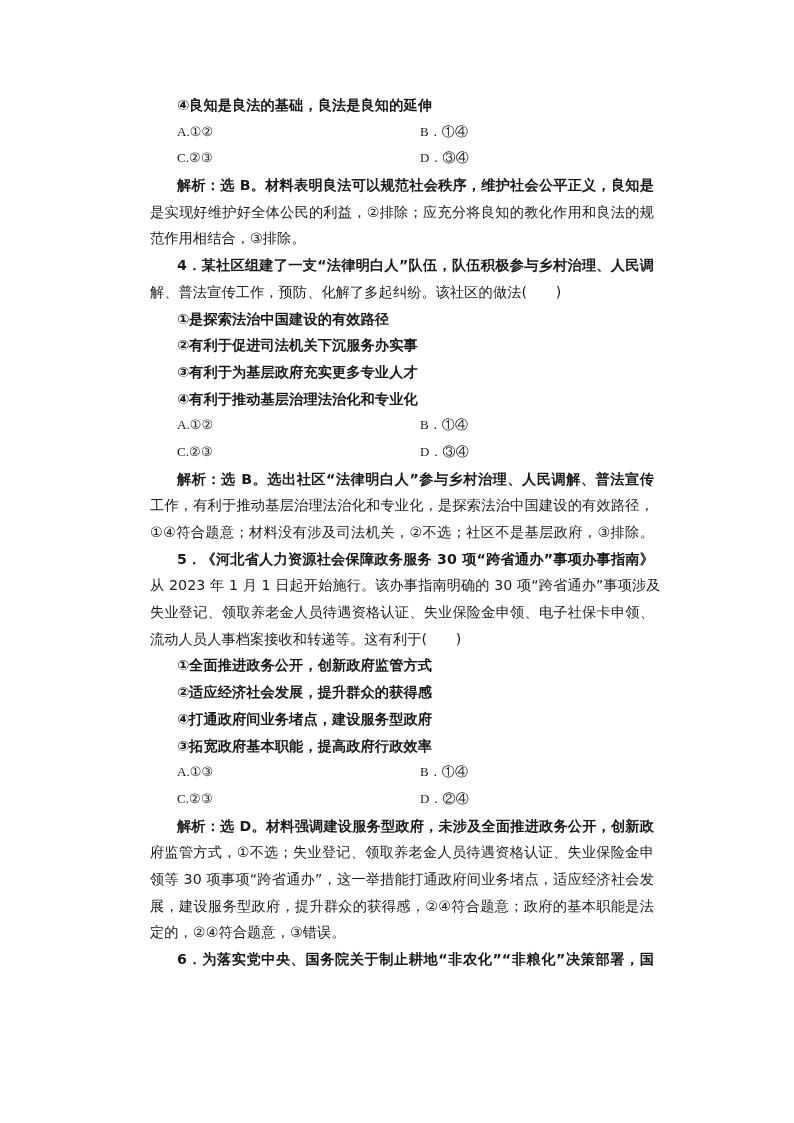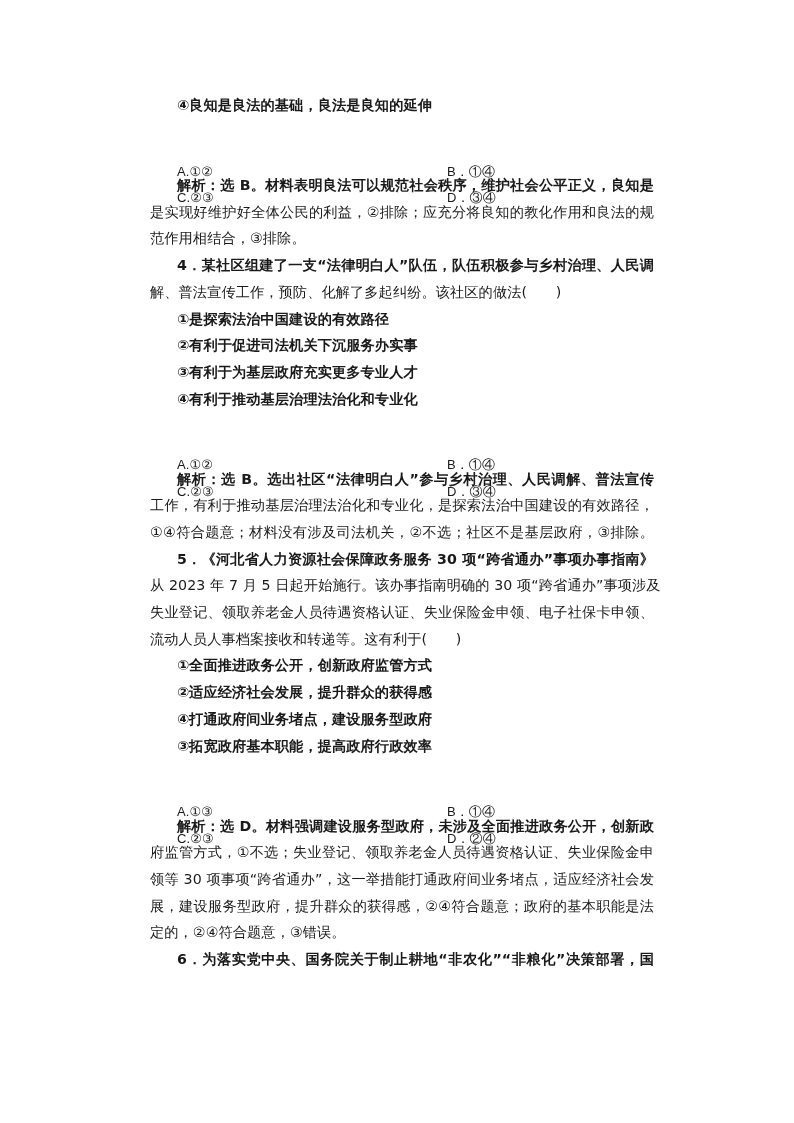--- a/index.html
+++ b/index.html
@@ -5,22 +5,22 @@
   html, body { margin: 0; padding: 0; background: #ffffff; }
   body { width: 794px; height: 1123px; position: relative; overflow: hidden;
          font-family: "DejaVu Sans", "Liberation Sans", sans-serif; color: #1a1a1a; }
   .page { position: absolute; left: 150px; top: 92px; width: 504px; }
   .line { font-size: 14.2px; line-height: 26.7px; height: 26.7px; white-space: nowrap; overflow: visible; letter-spacing: 0.1px; }
   .para-line { text-align: justify; text-align-last: justify; }
   .last { text-align: center; text-align-last: left; }
   .indent { padding-left: 27px; font-weight: bold; }
   .opts { position: relative; }
   .opt-left { position: absolute; left: 27px; top: 0; }
-  .opt-right { position: absolute; left: 297px; top: 0; }
-  .mono { font-family: Liberation Sans, sans-serif; font-size: 13px; margin-top: 40px; }
+  .opt-right { position: absolute; left: 270px; top: 0; }
+  .mono { font-family: Liberation Serif, serif; font-size: 13px; }
 </style>
 </head>
 <body>
 
 <div class="page">
 
   <div class="line indent">④良知是良法的基础，良法是良知的延伸</div>
   <div class="line opts">
     <span class="opt-left mono">A.①②</span>
     <span class="opt-right mono">B．①④</span>
@@ -45,21 +45,21 @@
   </div>
   <div class="line opts">
     <span class="opt-left mono">C.②③</span>
     <span class="opt-right mono">D．③④</span>
   </div>
   <div class="line para-line indent">解析：选 B。选出社区“法律明白人”参与乡村治理、人民调解、普法宣传</div>
   <div class="line para-line">工作，有利于推动基层治理法治化和专业化，是探索法治中国建设的有效路径，</div>
   <div class="line para-line">①④符合题意；材料没有涉及司法机关，②不选；社区不是基层政府，③排除。</div>
 
   <div class="line para-line indent">5．《河北省人力资源社会保障政务服务 30 项“跨省通办”事项办事指南》</div>
-  <div class="line para-line">从 2023 年 7 月 5 日起开始施行。该办事指南明确的 30 项“跨省通办”事项涉及</div>
+  <div class="line para-line">从 2023 年 1 月 1 日起开始施行。该办事指南明确的 30 项“跨省通办”事项涉及</div>
   <div class="line para-line">失业登记、领取养老金人员待遇资格认证、失业保险金申领、电子社保卡申领、</div>
   <div class="line para-line last">流动人员人事档案接收和转递等。这有利于(　　)</div>
   <div class="line indent">①全面推进政务公开，创新政府监管方式</div>
   <div class="line indent">②适应经济社会发展，提升群众的获得感</div>
   <div class="line indent">④打通政府间业务堵点，建设服务型政府</div>
   <div class="line indent">③拓宽政府基本职能，提高政府行政效率</div>
   <div class="line opts">
     <span class="opt-left mono">A.①③</span>
     <span class="opt-right mono">B．①④</span>
   </div>

